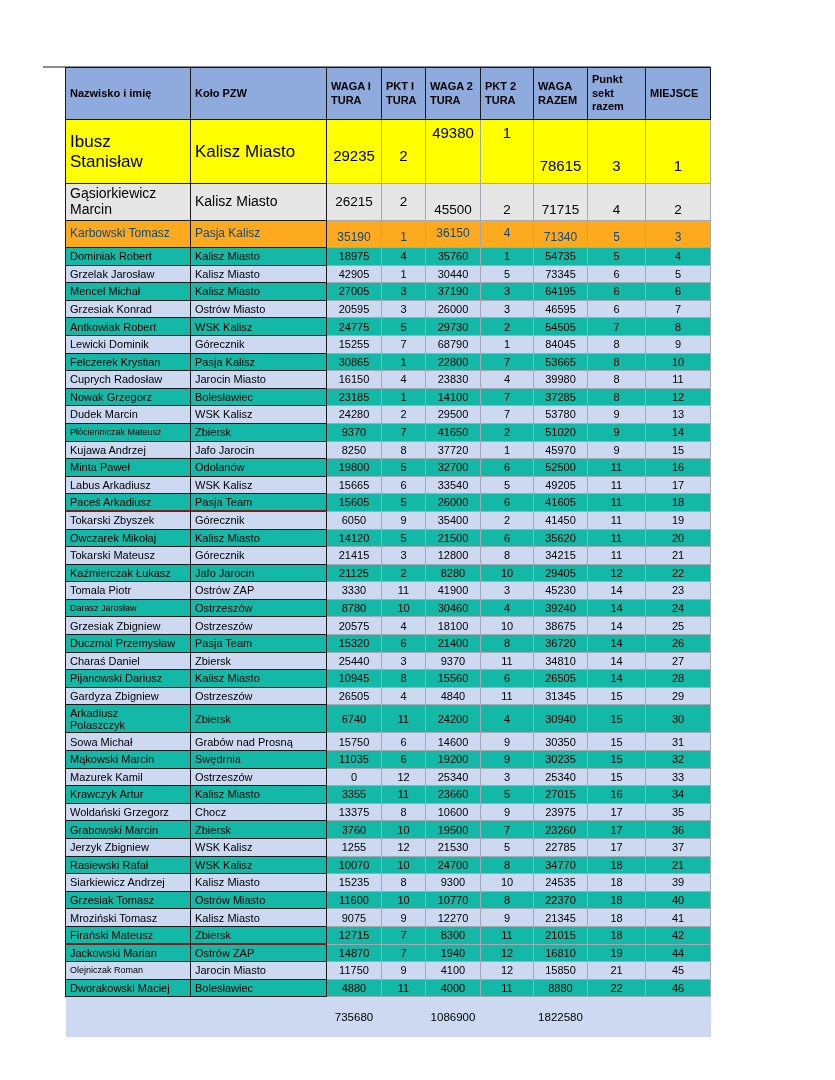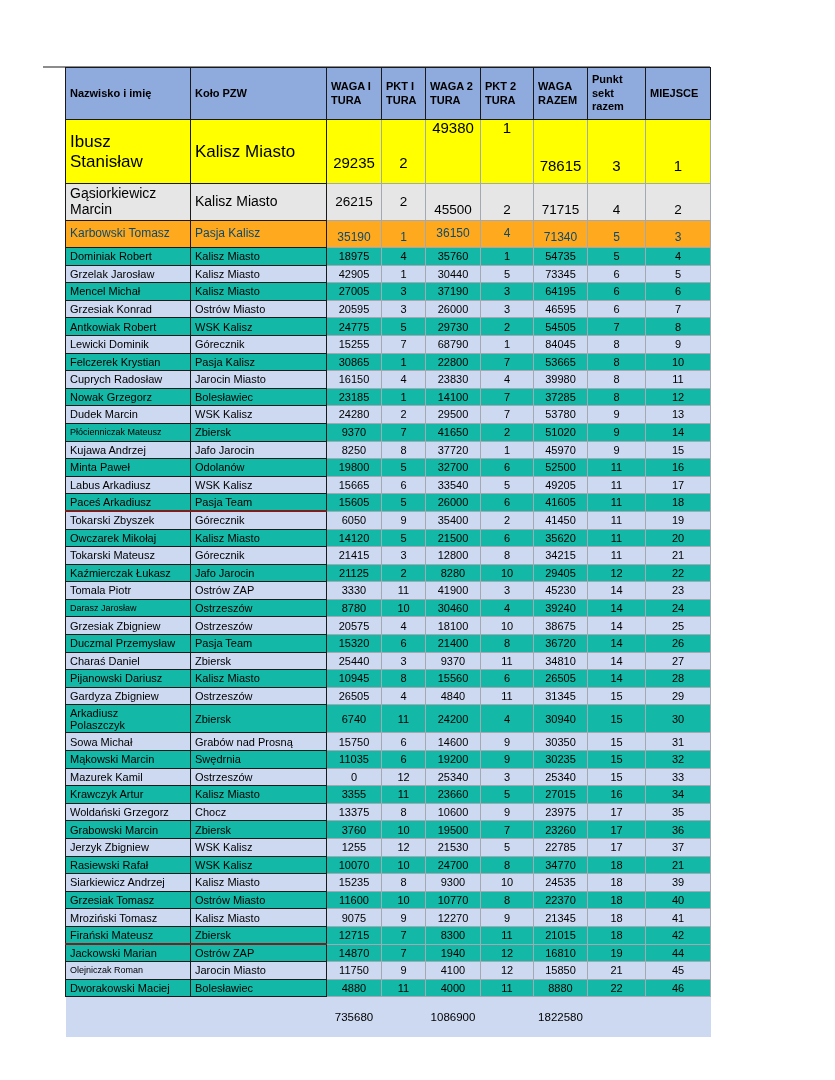--- a/index.html
+++ b/index.html
@@ -24,22 +24,22 @@
   td.c0{white-space:pre-line;}
   td.num{border:1px solid #a3a9b3;text-align:center;}
   tbody tr{height:17.6px;background:#14b8a6;}
   tbody tr.stripe{background:var(--stripe-bg);}
   tbody tr.tall{height:28px;}
   tbody tr.group-start td.c0,tbody tr.group-start td.c1{border-top:2px solid #7f1d1d;}
   td.small{font-size:9px;}
   tr.hl-gold{background:var(--gold-bg);height:64px;}
   tr.hl-gold td{font-size:15px;}
   tr.hl-gold td.c0,tr.hl-gold td.c1{font-size:17px;}
-  tr.hl-gold td:nth-child(3),tr.hl-gold td:nth-child(4){vertical-align:bottom;padding-bottom:11px;}
-  tr.hl-gold td:nth-child(5),tr.hl-gold td:nth-child(6){vertical-align:top;}
+  tr.hl-gold td:nth-child(3),tr.hl-gold td:nth-child(4){vertical-align:bottom;padding-bottom:18px;}
+  tr.hl-gold td:nth-child(5),tr.hl-gold td:nth-child(6){vertical-align:top;padding-top:5px;}
   tr.hl-gold td:nth-child(7),tr.hl-gold td:nth-child(8),tr.hl-gold td:nth-child(9){vertical-align:bottom;padding-bottom:8px;}
   tr.hl-silver{background:var(--silver-bg);height:37px;}
   tr.hl-silver td{font-size:13.5px;}
   tr.hl-silver td.c0,tr.hl-silver td.c1{font-size:14px;}
   tr.hl-silver td:nth-child(5),tr.hl-silver td:nth-child(6),tr.hl-silver td:nth-child(7),
   tr.hl-silver td:nth-child(8),tr.hl-silver td:nth-child(9){vertical-align:bottom;padding-bottom:3px;}
   tr.hl-bronze{background:var(--bronze-bg);height:27px;}
   tr.hl-bronze td{font-size:12px;color:#0c4a6e;}
   tr.hl-bronze td:nth-child(3),tr.hl-bronze td:nth-child(4),tr.hl-bronze td:nth-child(7),
   tr.hl-bronze td:nth-child(8),tr.hl-bronze td:nth-child(9){vertical-align:bottom;padding-bottom:3px;}

